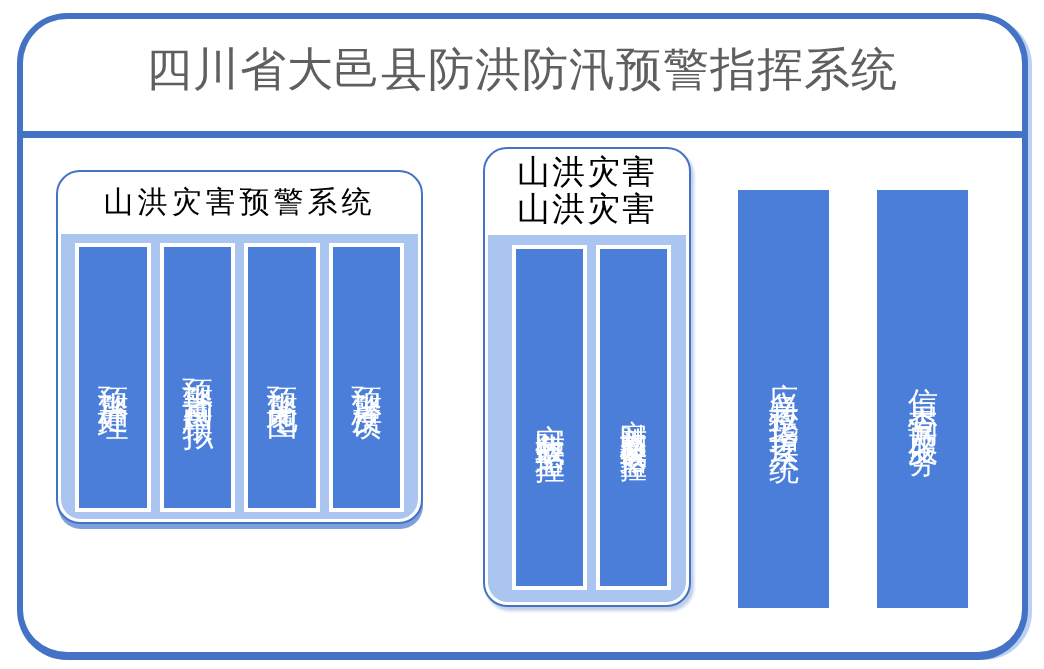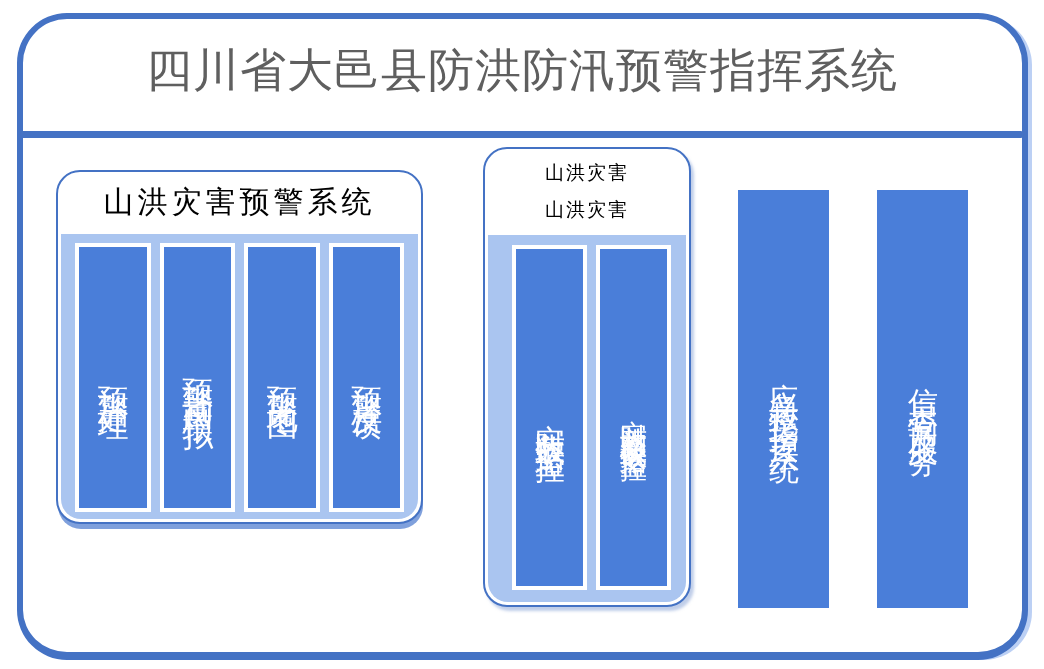--- a/index.html
+++ b/index.html
@@ -9,21 +9,21 @@
   }
   .frame{
     position:absolute;left:17px;top:13px;width:1011px;height:647px;
     box-sizing:border-box;border:6px solid #4472C4;border-bottom-width:8px;
     border-radius:50px;background:#fff;
     box-shadow:6px 2px 0 -2px #bcd0f4;
   }
   .main-title{
     position:absolute;left:0;right:0;top:42px;text-align:center;
     font-size:46px;line-height:56px;color:#5f5f5f;letter-spacing:1px;
-    font-family:Liberation Sans, sans-serif;font-weight:400;
+    font-family:Liberation Serif, serif;font-weight:400;
   }
   .separator{
     position:absolute;left:20px;top:131px;width:1004px;height:7px;
     background:#4472C4;border-radius:4px;
   }
   .group{
     position:absolute;box-sizing:border-box;background:#fff;
     border:2px solid #4472C4;border-radius:24px;
   }
   .group-warning{
@@ -32,21 +32,21 @@
   }
   .group-monitor{
     left:483px;top:147px;width:208px;height:460px;
     box-shadow:3px 4px 3px rgba(140,165,215,.55);
   }
   .group-title{
     display:flex;flex-direction:column;align-items:center;justify-content:center;
     font-family:"Liberation Serif","DejaVu Serif",serif;color:#000;
   }
   .group-warning .group-title{height:60px;font-size:30px;letter-spacing:4px;}
-  .group-monitor .group-title{height:84px;font-size:19px;line-height:37px;letter-spacing:2px;}
+  .group-monitor .group-title{height:84px;font-size:33px;line-height:37px;letter-spacing:2px;}
   .group-fill{
     position:absolute;left:3px;right:3px;bottom:3px;background:#AAC5F0;
     border-radius:0 0 20px 20px;display:flex;box-sizing:border-box;
   }
   .group-warning .group-fill{top:62px;justify-content:center;gap:9px;padding:9px 14px 7px 14px;}
   .group-monitor .group-fill{top:86px;gap:9px;padding:10px 8px 12px 24px;}
   .bar{
     box-sizing:content-box;background:#4A7ED9;border:4px solid #fff;
     display:flex;align-items:center;justify-content:center;
   }

